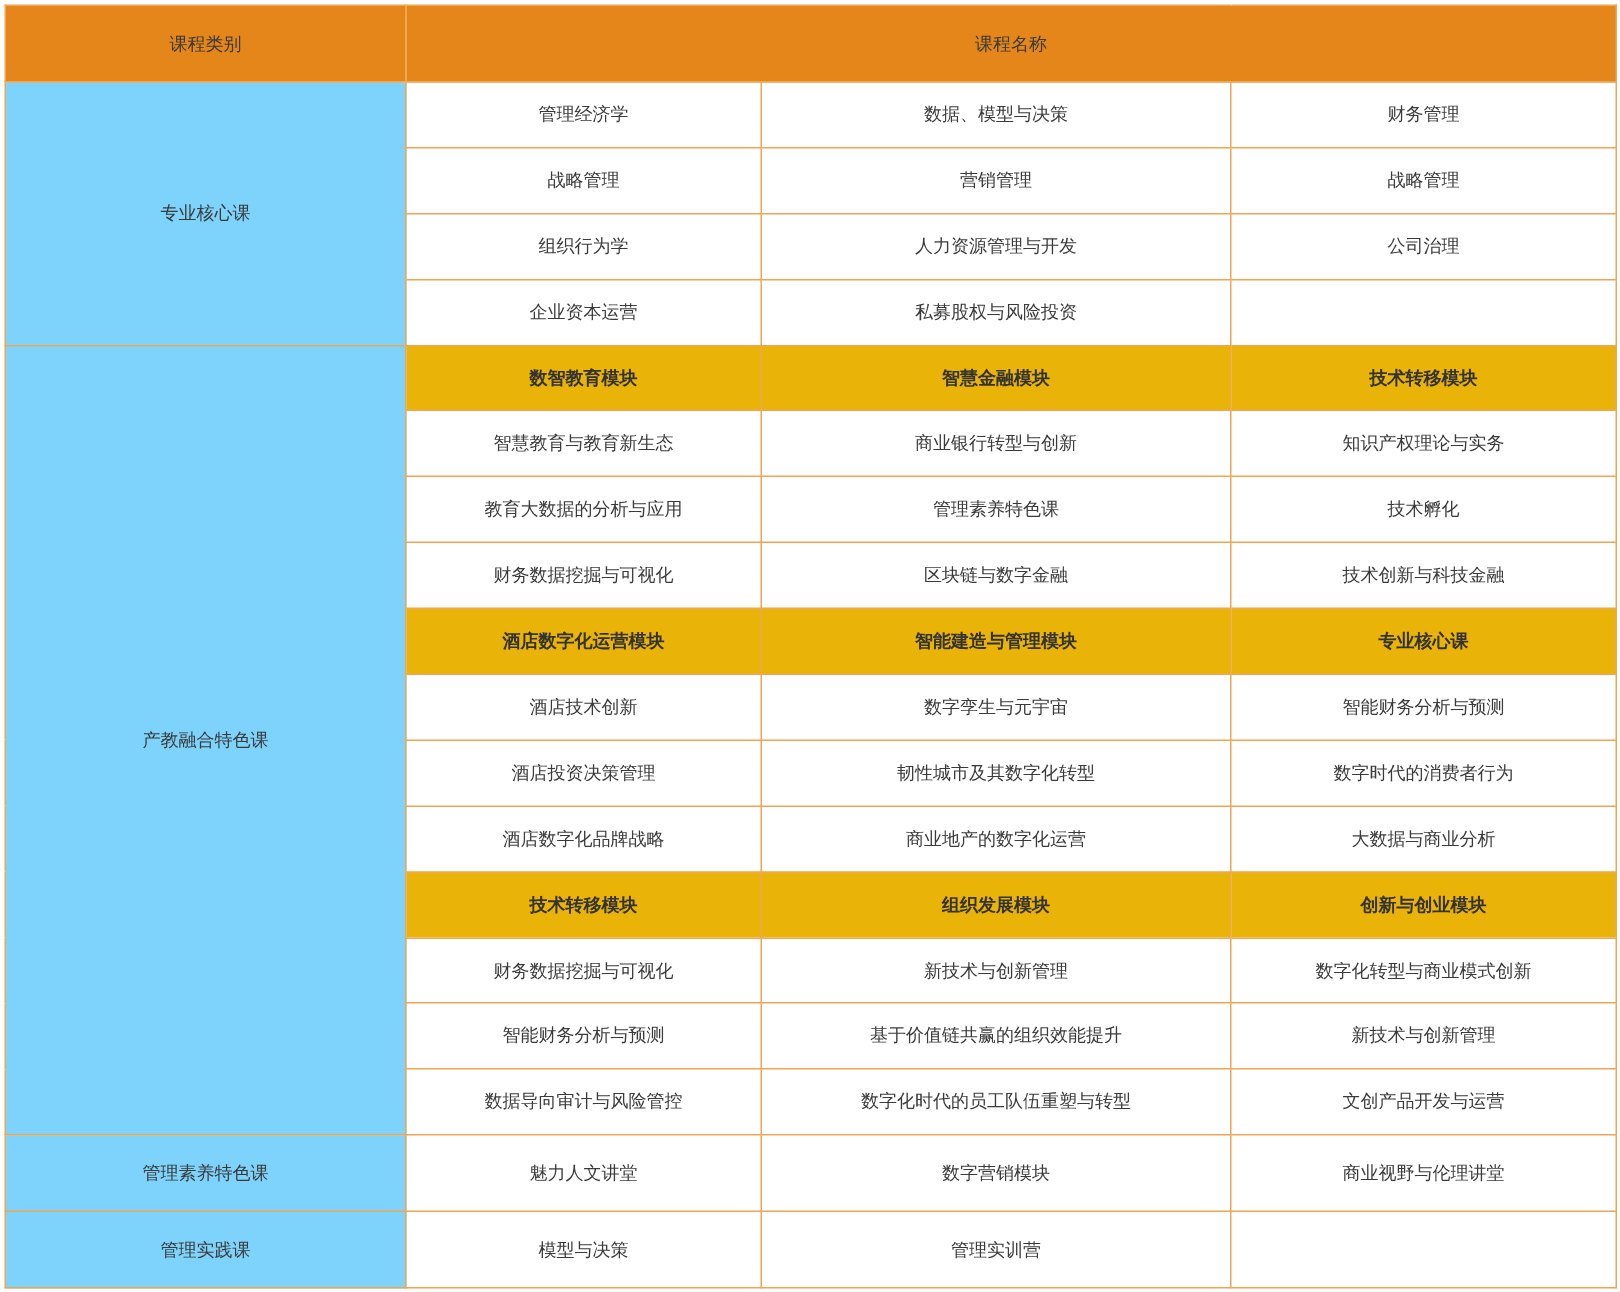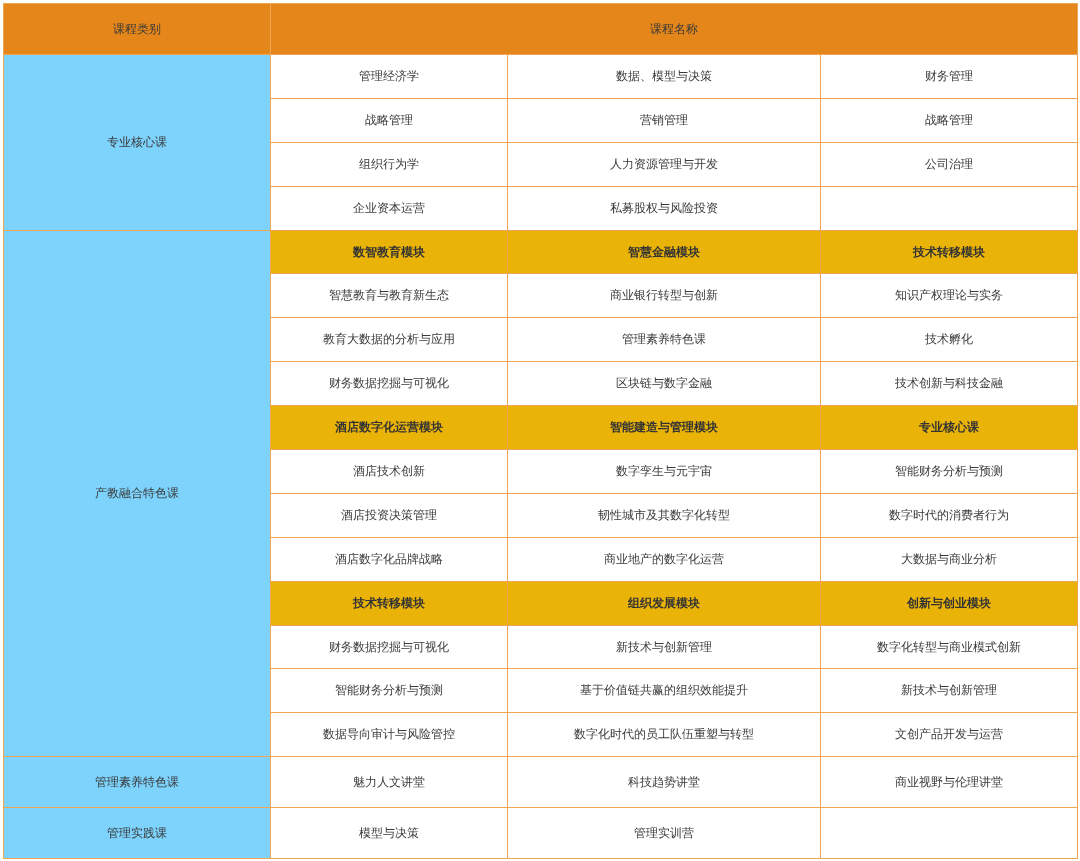--- a/index.html
+++ b/index.html
@@ -127,21 +127,21 @@
     </tr>
     <tr>
       <td>数据导向审计与风险管控</td>
       <td>数字化时代的员工队伍重塑与转型</td>
       <td>文创产品开发与运营</td>
     </tr>
 
     <tr class="tall">
       <td class="category">管理素养特色课</td>
       <td>魅力人文讲堂</td>
-      <td>科技趋势讲堂</td>
+      <td>数字营销模块</td>
       <td>商业视野与伦理讲堂</td>
     </tr>
 
     <tr class="tall">
       <td class="category">管理实践课</td>
       <td>模型与决策</td>
       <td>管理实训营</td>
       <td></td>
     </tr>
   </tbody>

